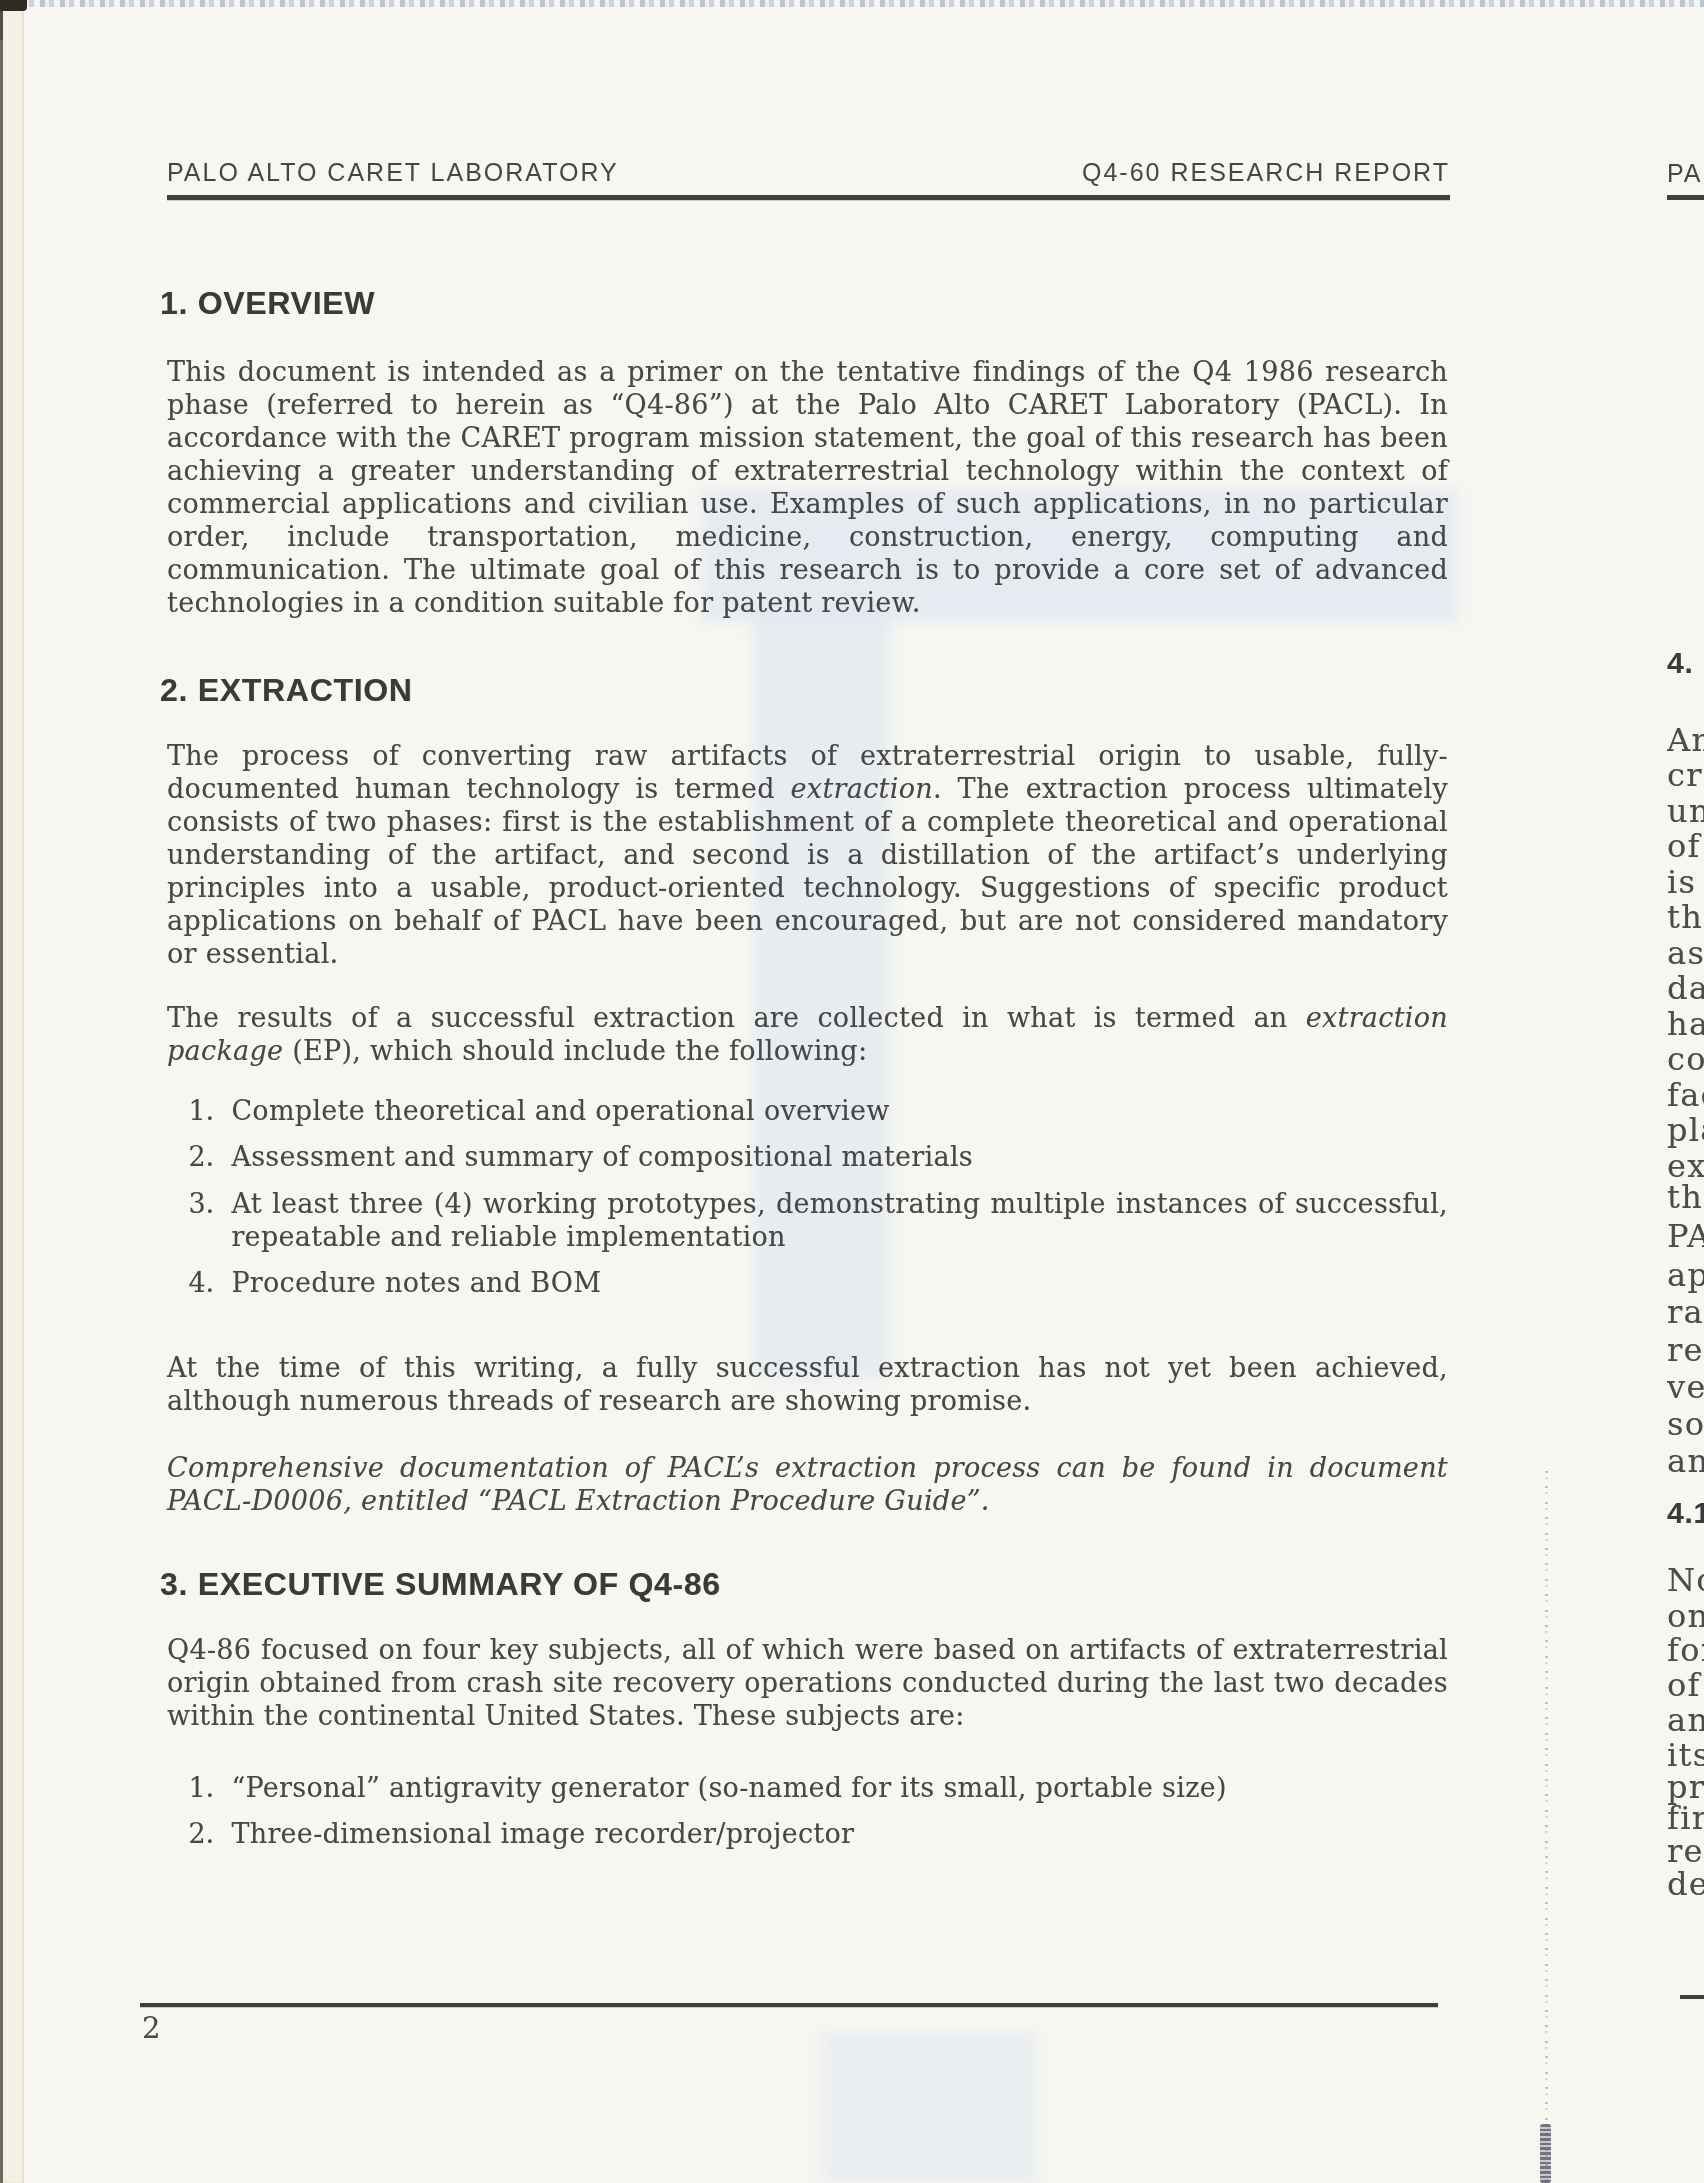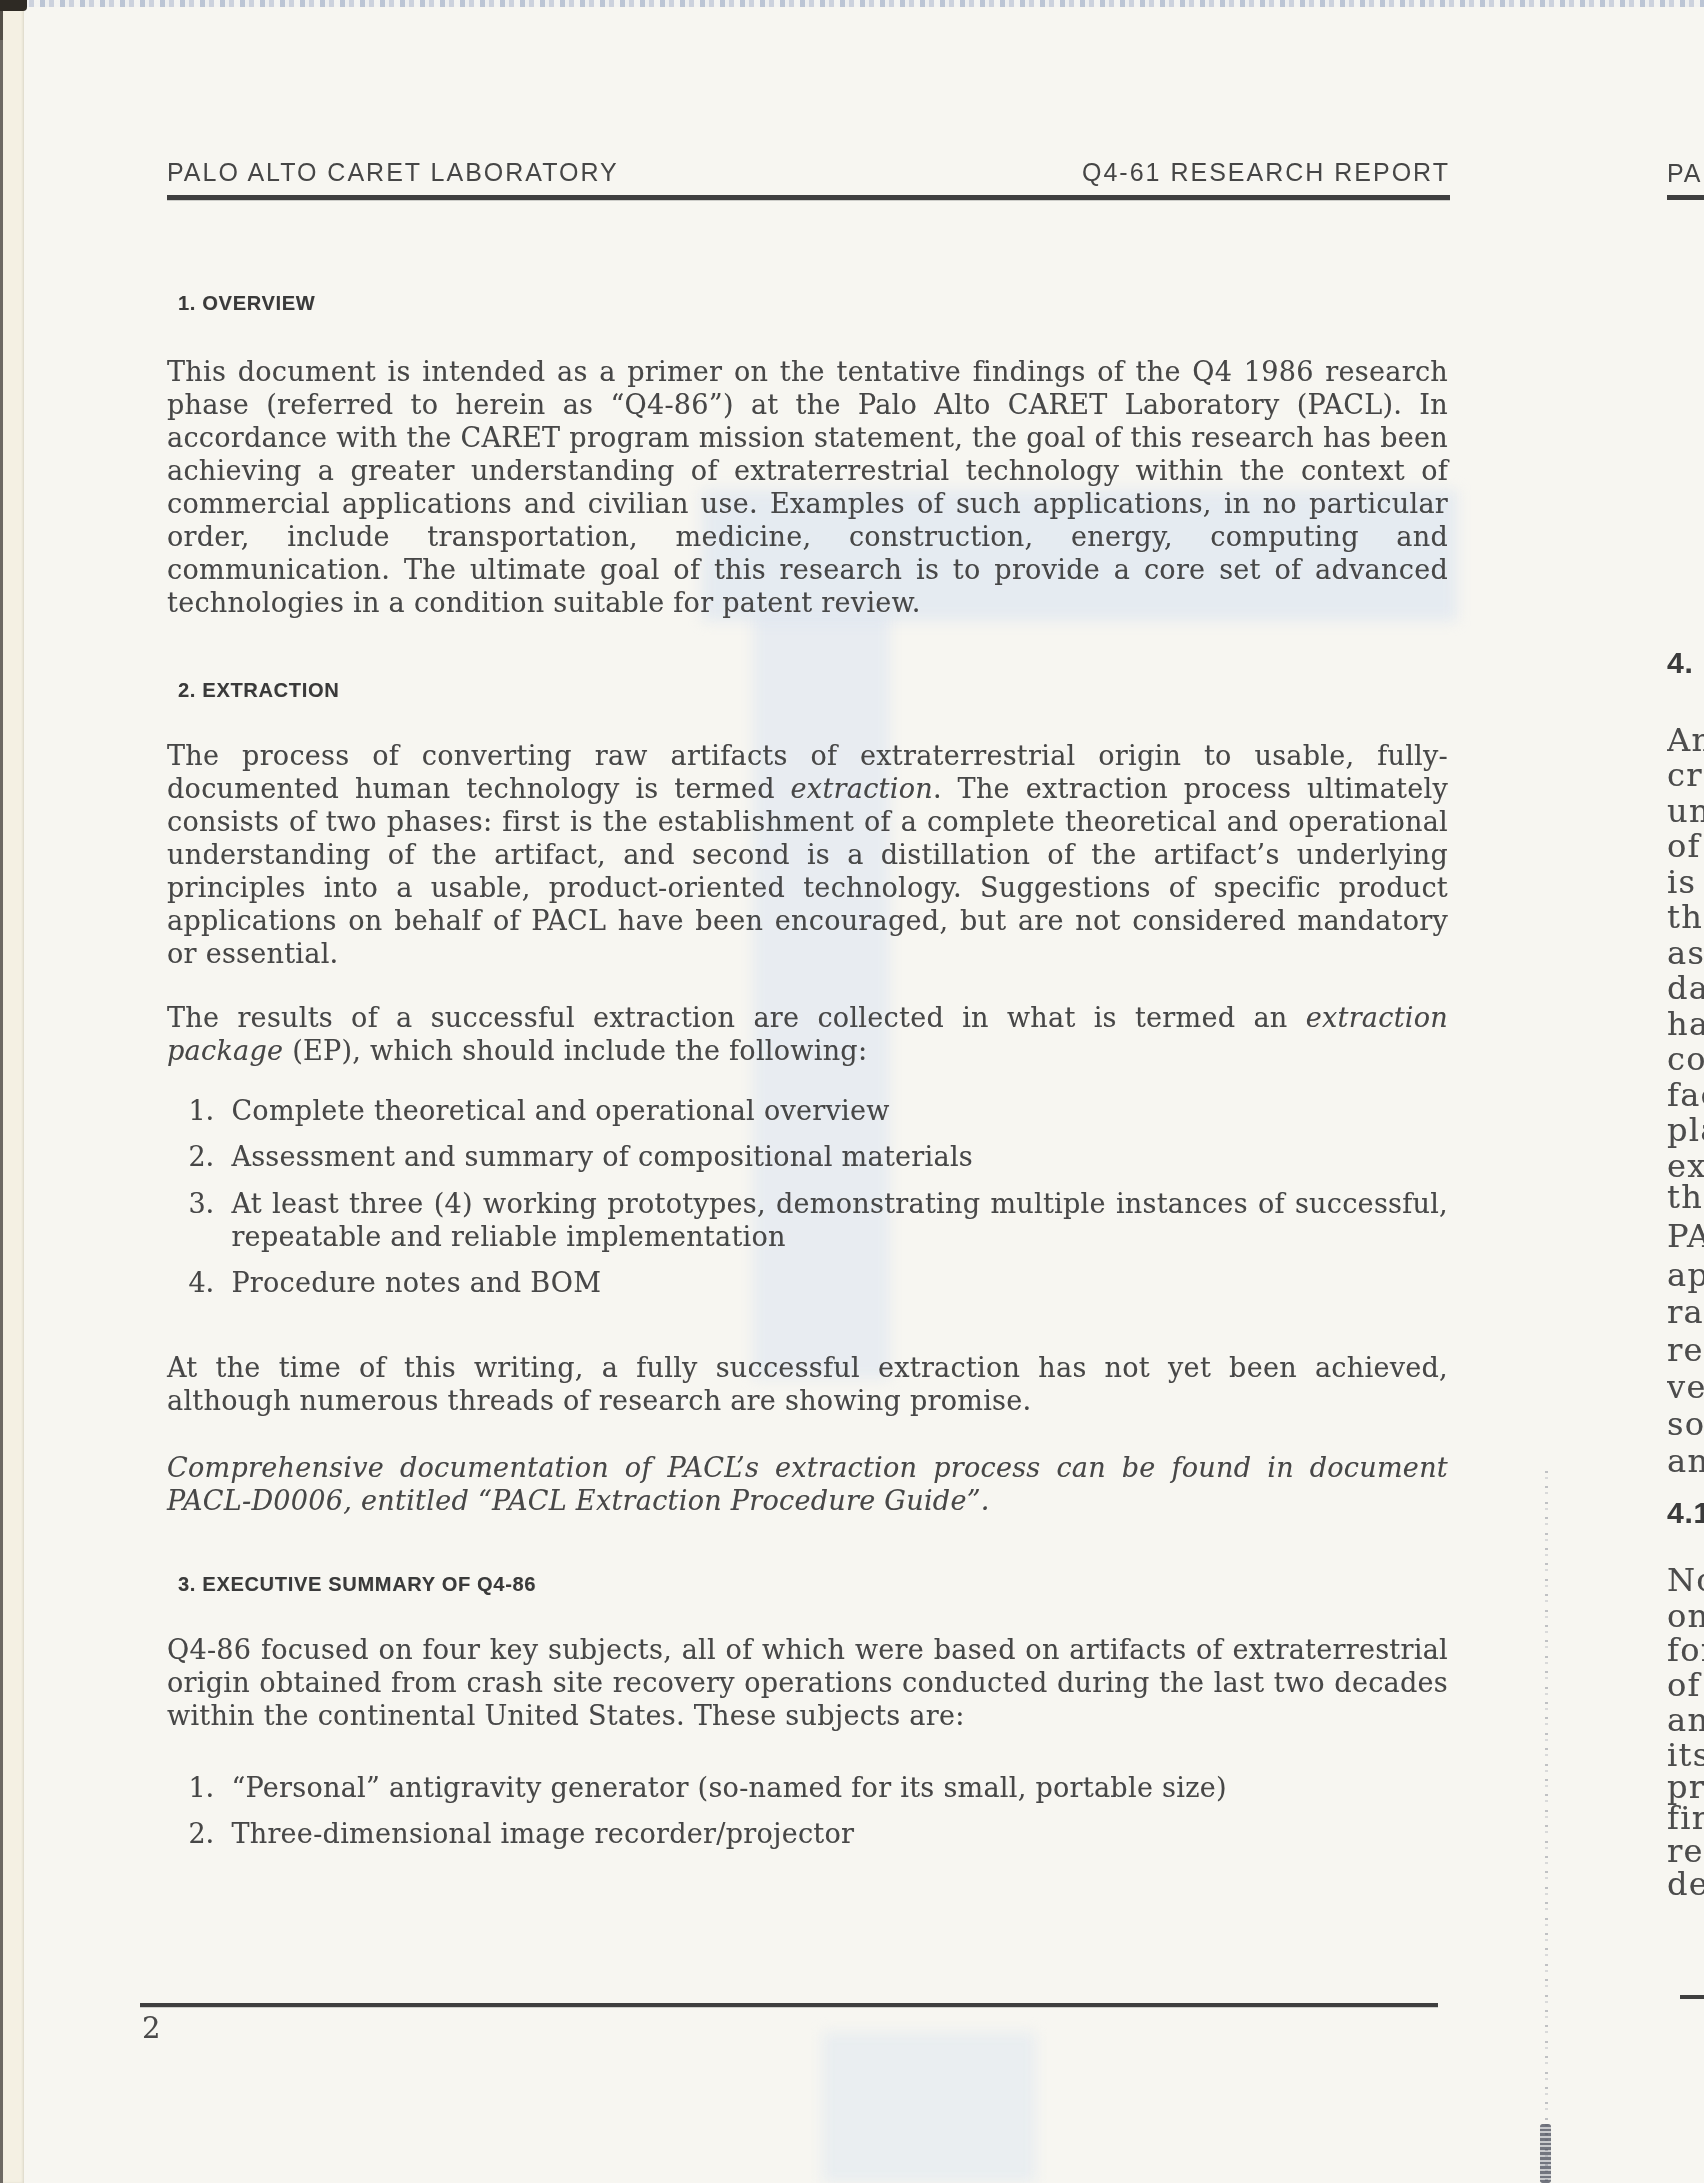--- a/index.html
+++ b/index.html
@@ -51,23 +51,23 @@
     border-radius: 2.7px;
   }
 
   
   .hdr-text {
     font-family: Liberation Sans, sans-serif;
     font-size: 25px; letter-spacing: 2px; color: #464646;
     white-space: nowrap;
   }
   .sec-heading {
-    position: absolute; left: 178px; width: 1281px;
+    position: absolute; left: 160px; width: 1281px;
     font-family: "Liberation Sans", sans-serif;
-    font-weight: 700; font-size: 20px; line-height: 32px;
+    font-weight: 700; font-size: 32px; line-height: 32px;
     letter-spacing: 0.7px; color: #3a3a3a;
     text-shadow: 0.3px 0.3px 0.5px rgba(50,50,50,.35);
   }
   .doc-par {
     position: absolute; left: 167px; width: 1281px;
     font-family: "DejaVu Serif", serif;
     font-size: 27px; line-height: 33px; letter-spacing: 0.3px;
     color: #474747; text-align: justify;
     text-shadow: 0.2px 0.2px 0.5px rgba(70,70,70,.32);
   }
@@ -127,21 +127,21 @@
 <div class="left-paper-strip"></div>
 <div class="corner-blob"></div>
 <div class="wash wash-1"></div>
 <div class="wash wash-2"></div>
 <div class="wash wash-3"></div>
 <div class="crease-line"></div>
 <div class="crease-blob"></div>
 
 <div class="header-row">
   <span class="hdr-text">PALO ALTO CARET LABORATORY</span>
-  <span class="hdr-text">Q4-61 RESEARCH REPORT</span>
+  <span class="hdr-text">Q4-60 RESEARCH REPORT</span>
 </div>
 <div class="rule header-rule"></div>
 
 <div class="sec-heading" style="top:287px">1. OVERVIEW</div>
 <div class="doc-par" style="top:355px">This document is intended as a primer on the tentative findings of the Q4 1986 research phase (referred to herein as “Q4-86”) at the Palo Alto CARET Laboratory (PACL). In accordance with the CARET program mission statement, the goal of this research has been achieving a greater understanding of extraterrestrial technology within the context of commercial applications and civilian use. Examples of such applications, in no particular order, include transportation, medicine, construction, energy, computing and communication. The ultimate goal of this research is to provide a core set of advanced technologies in a condition suitable for patent review.</div>
 
 <div class="sec-heading" style="top:674px">2. EXTRACTION</div>
 <div class="doc-par" style="top:739px"><span>The process of converting raw artifacts of extraterrestrial origin to usable, fully-documented human technology is termed </span><span class="it">extraction</span><span>. The extraction process ultimately consists of two phases: first is the establishment of a complete theoretical and operational understanding of the artifact, and second is a distillation of the artifact’s underlying principles into a usable, product-oriented technology. Suggestions of specific product applications on behalf of PACL have been encouraged, but are not considered mandatory or essential.</span></div>
 <div class="doc-par" style="top:1001px"><span>The results of a successful extraction are collected in what is termed an </span><span class="it">extraction package</span><span> (EP), which should include the following:</span></div>
 

